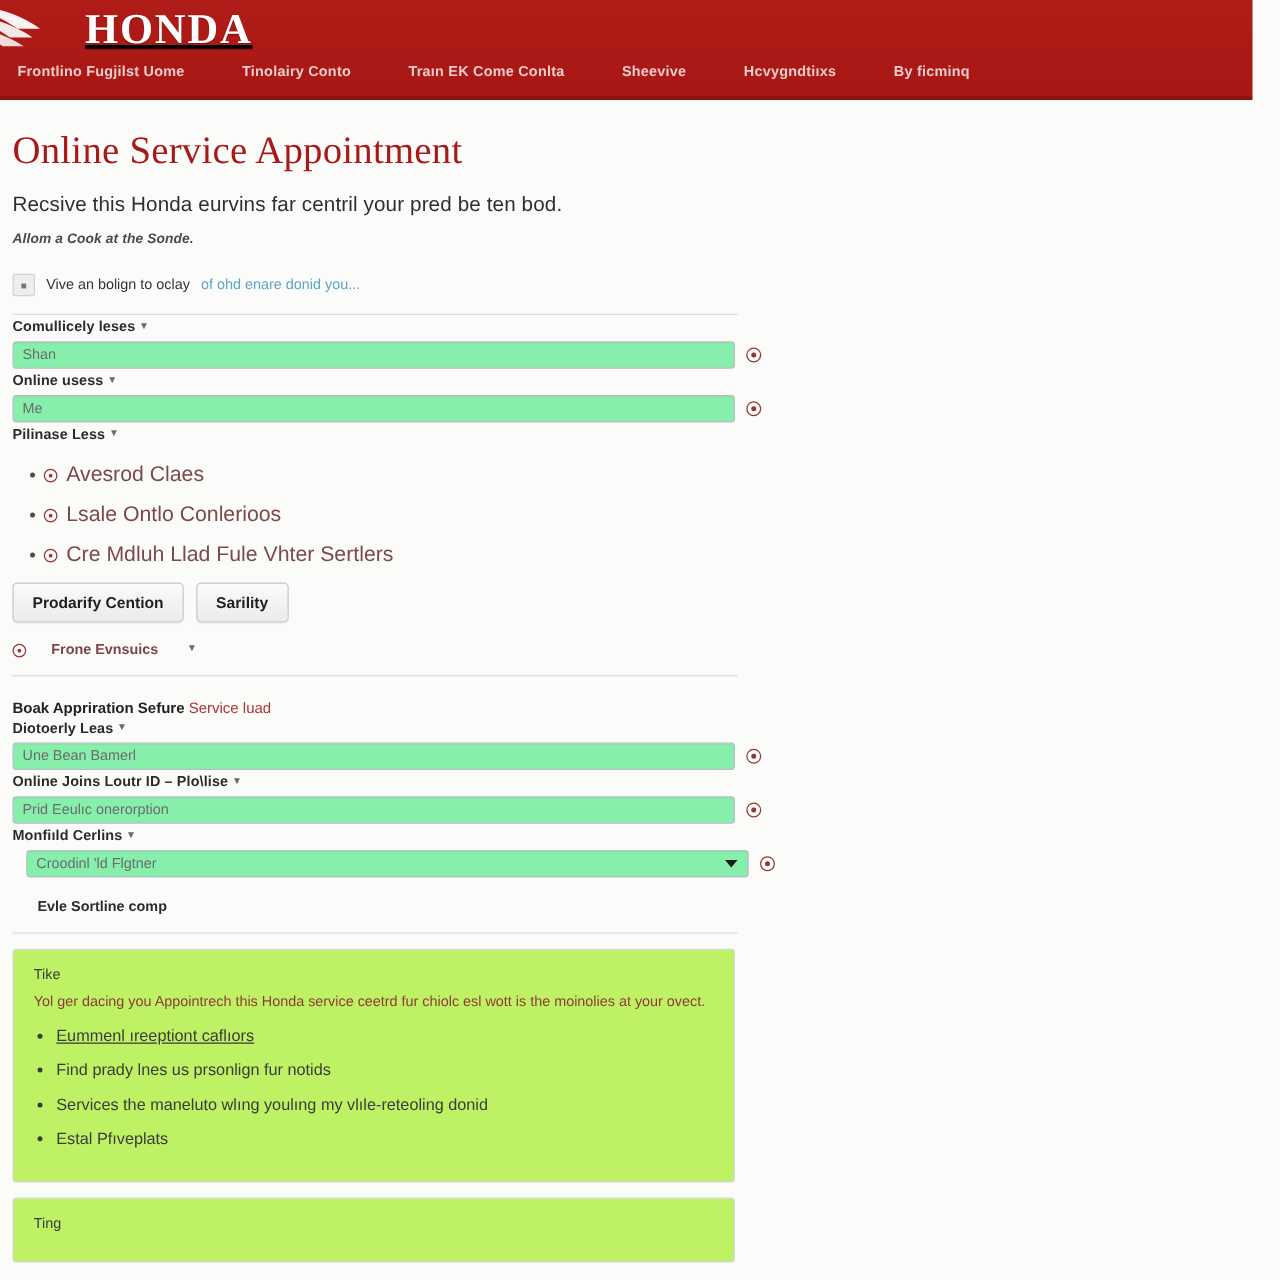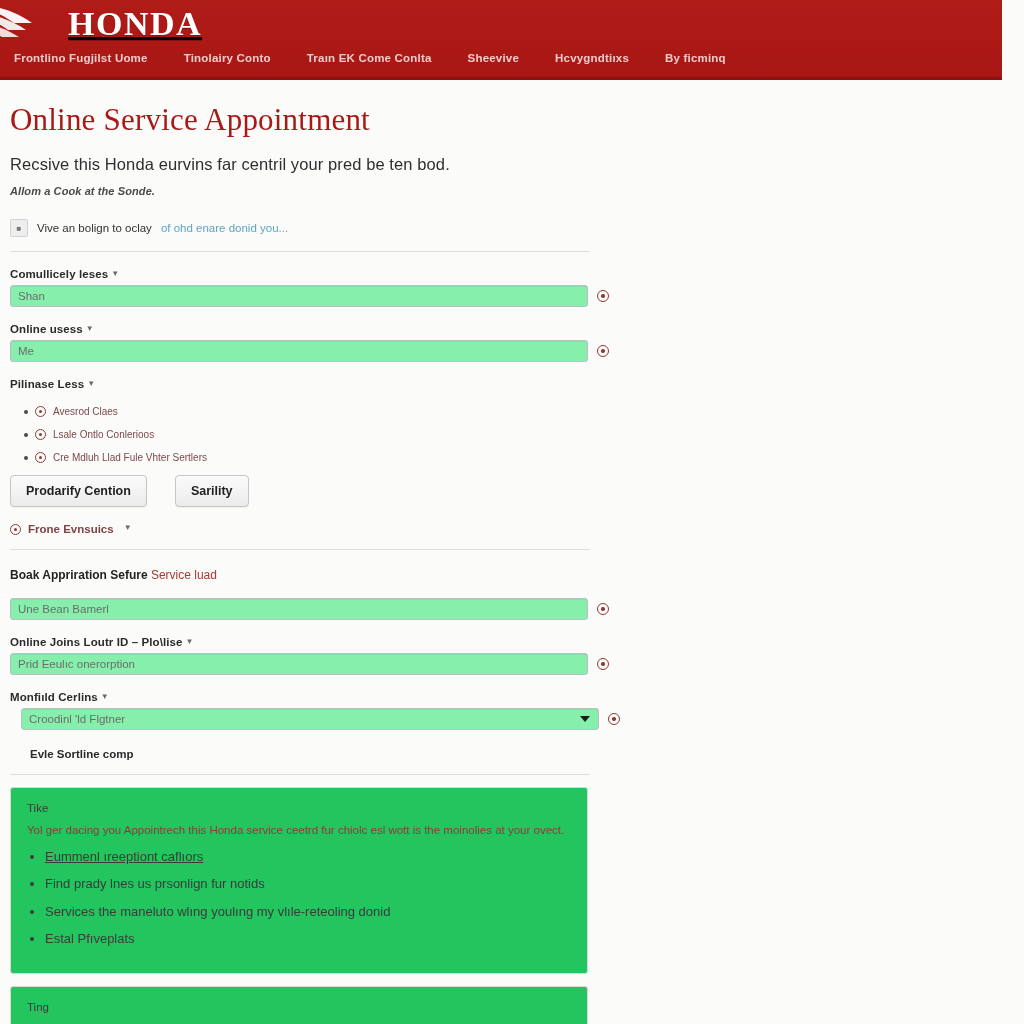--- a/index.html
+++ b/index.html
@@ -62,21 +62,21 @@
     margin-left: 2px;
     line-height: 1;
     text-shadow: 0 1px 1px rgba(0,0,0,0.25);
   }
   .nav {
     position: absolute;
     left: 14px;
     top: 52px;
     display: flex;
     align-items: center;
-    gap: 2px;
+    gap: 12px;
   }
   .nav-item {
     color: #f4dada;
     font-size: 11.5px;
     font-weight: bold;
     letter-spacing: 0.2px;
     white-space: nowrap;
     margin-right: 34px;
     cursor: pointer;
     opacity: 0.93;
@@ -143,21 +143,21 @@
   }
 
   .rule {
     width: 580px;
     height: 1px;
     background: #dcdcdc;
     margin: 14px 0 0 0;
   }
 
   
-  .field-block { margin-top: 16px; }
+  .field-block { margin-top: 4px; }
   .field-label {
     font-size: 11.5px;
     font-weight: bold;
     color: #2b2b2b;
     margin-bottom: 5px;
     letter-spacing: 0.1px;
   }
   .caret {
     color: #6b6b6b;
     font-size: 8px;
@@ -224,21 +224,21 @@
   .bullets {
     margin: 16px 0 0 0;
     padding: 0;
     list-style: none;
   }
   .bullets li {
     display: flex;
     align-items: center;
     gap: 7px;
     margin-bottom: 12px;
-    font-size: 10px;
+    font-size: 17px;
     color: #7c4a4a;
   }
   .bullets li .dash {
     width: 4px; height: 4px;
     border-radius: 50%;
     background: #4a4a4a;
     flex: 0 0 auto;
     margin-left: 14px;
   }
   .mini-dot {
@@ -255,42 +255,42 @@
     left: 50%; top: 50%;
     width: 3px; height: 3px;
     margin: -1.5px 0 0 -1.5px;
     border-radius: 50%;
     background: #8f3a38;
   }
 
   
   .btn-row {
     display: flex;
-    gap: 28px;
+    gap: 10px;
     margin-top: 12px;
     align-items: flex-start;
   }
   .btn {
     background: linear-gradient(180deg, #fbfbfb 0%, #ebebeb 100%);
     border: 1px solid #c6c6c6;
     border-radius: 4px;
     padding: 8px 15px;
     font-family: "Liberation Sans", sans-serif;
     font-size: 12.5px;
     font-weight: bold;
     color: #1f1f1f;
     cursor: pointer;
     box-shadow: 0 1px 1px rgba(0,0,0,0.05);
     white-space: nowrap;
   }
 
   .inline-legend {
     display: flex;
     align-items: center;
-    gap: 7px;
+    gap: 20px;
     margin-top: 16px;
     font-size: 11.5px;
     font-weight: bold;
     color: #7e4545;
   }
 
   .section-head {
     font-size: 12px;
     font-weight: bold;
     color: #232323;
@@ -308,21 +308,21 @@
     margin-top: 18px;
     padding-left: 20px;
   }
 
   
   .panel {
     width: 578px;
     box-sizing: border-box;
     border: 1px solid #d7d7d7;
     border-radius: 3px;
-    background: #22c55e;
+    background: #bef264;
     padding: 14px 16px 16px 16px;
     margin-top: 12px;
     position: relative;
   }
   .panel-kicker {
     font-size: 11.5px;
     color: #3b3b3b;
     margin-bottom: 8px;
   }
   .panel-lead {
@@ -441,20 +441,23 @@
       <span class="caret">▼</span>
     </div>
 
     <div class="rule"></div>
 
     <div class="section-head">
       <span>Boak Appriration Sefure </span><span class="accent">Service luad</span>
     </div>
 
     <div class="field-block">
+      <div class="field-label">
+        <span>Diotoerly Leas</span><span class="caret">▼</span>
+      </div>
       <div class="field-row">
         <input class="text-input" type="text" value="Une Bean Bamerl" style="">
         <span class="dot-icon"></span>
       </div>
     </div>
 
     <div class="field-block">
       <div class="field-label">
         <span>Online Joins Loutr ID – Plo\lise</span><span class="caret">▼</span>
       </div>

